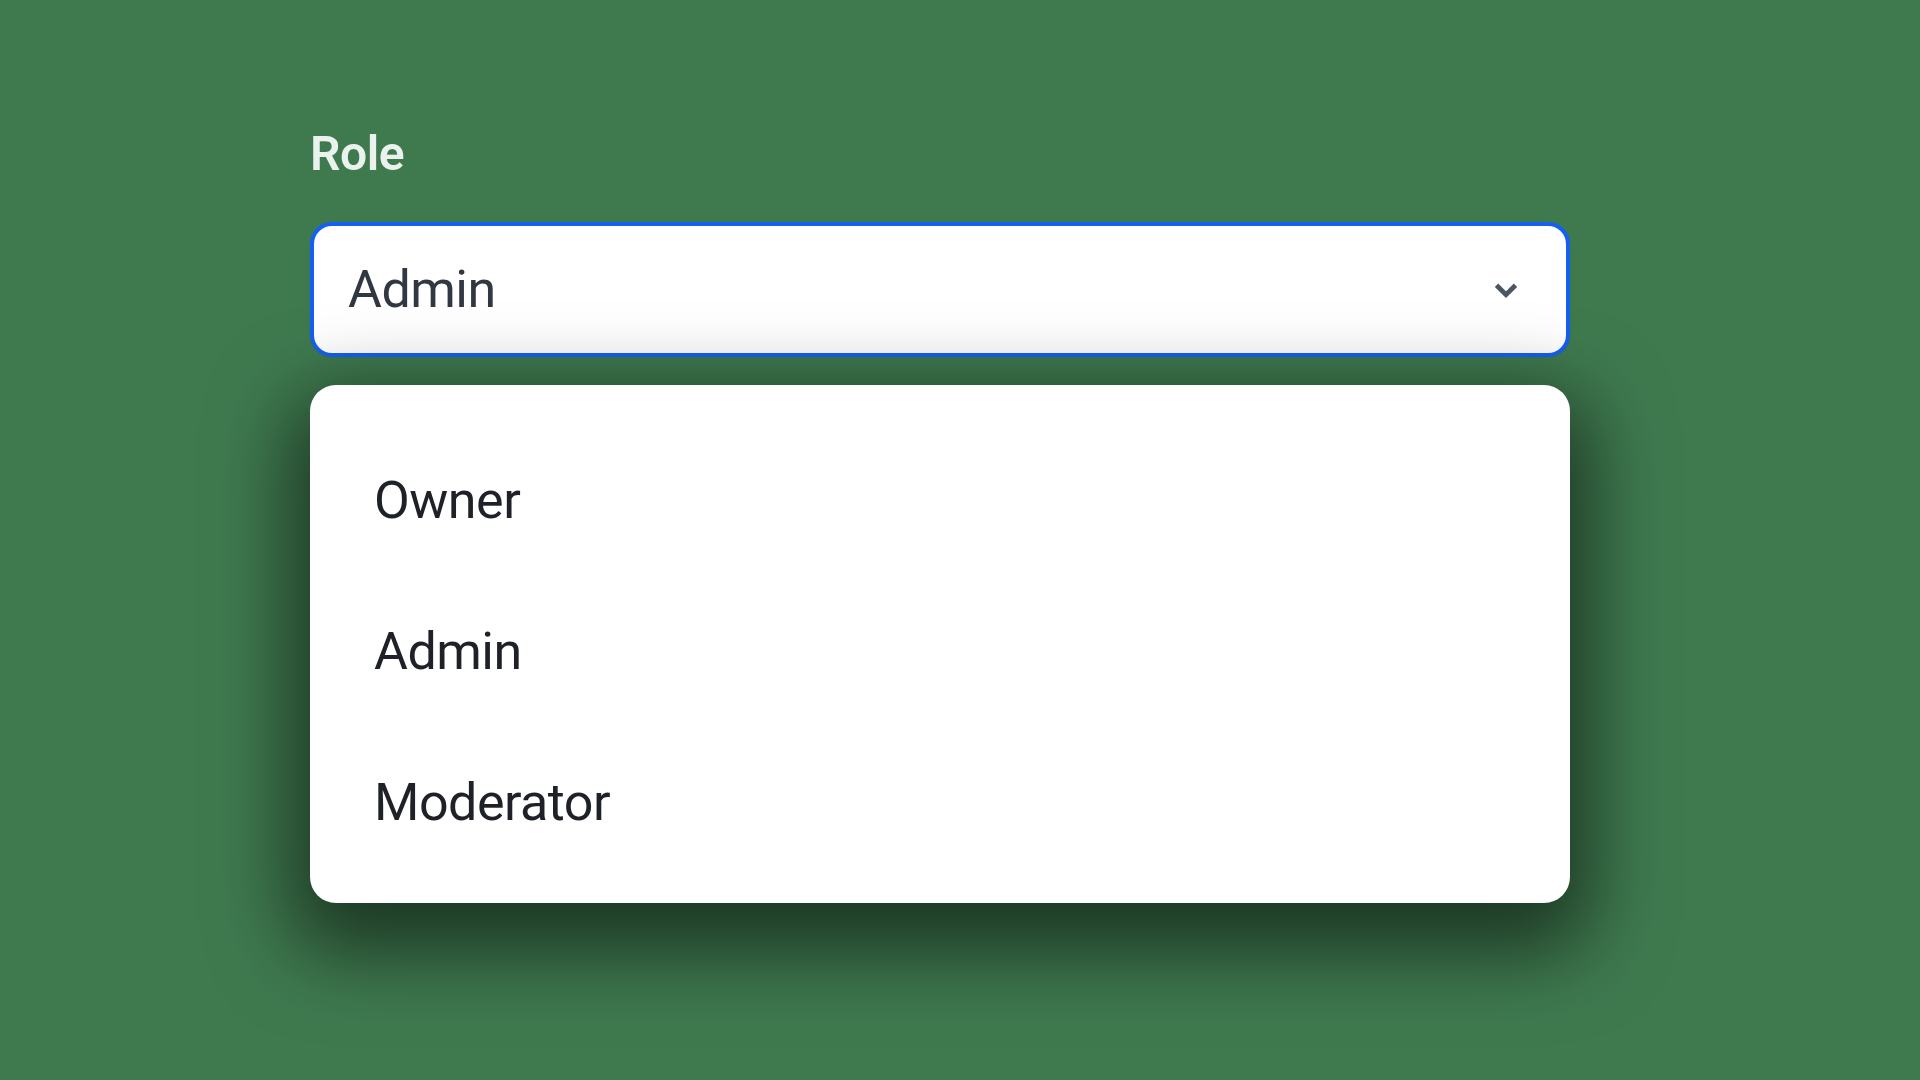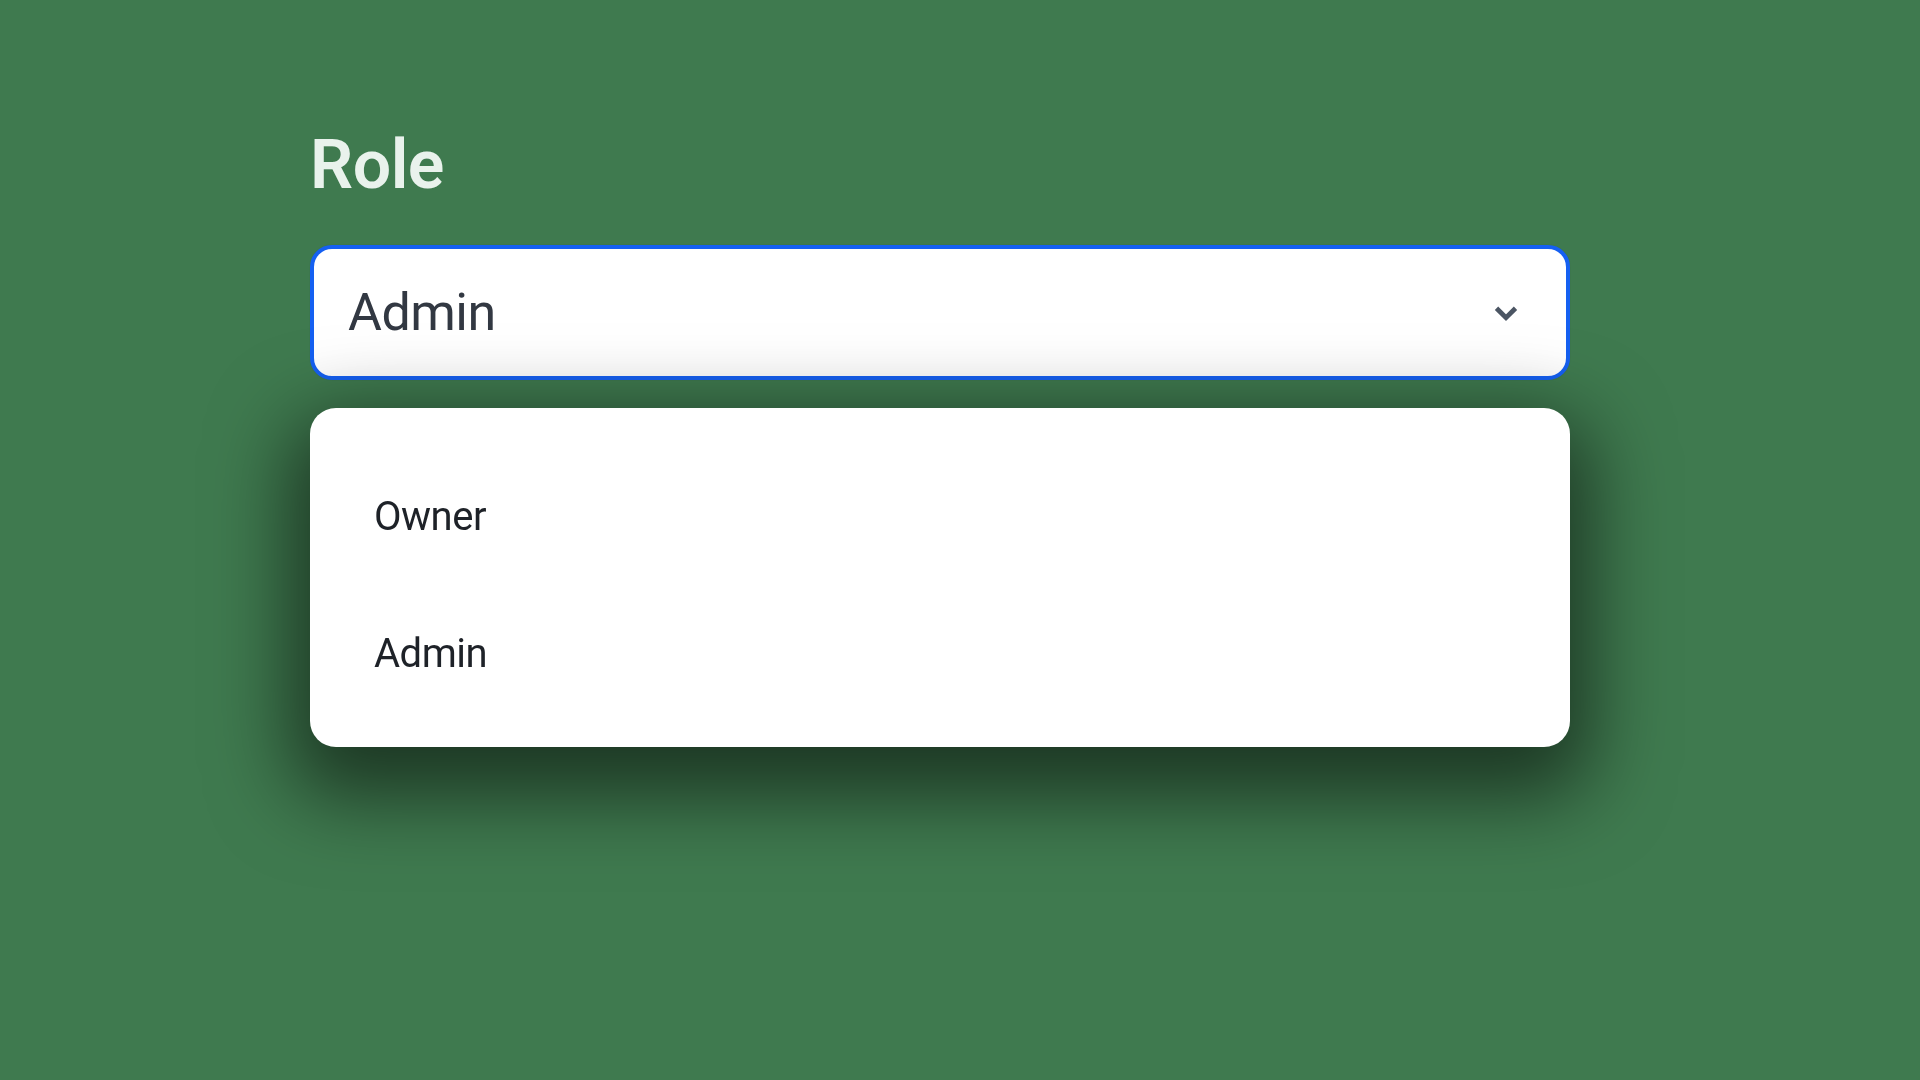--- a/index.html
+++ b/index.html
@@ -15,21 +15,21 @@
       overflow: hidden;
       position: relative;
     }
     .container {
       position: absolute;
       left: 310px;
       top: 125px;
       width: 1260px;
     }
     .field-label {
-      font-size: 68px;
+      font-size: 48px;
       font-weight: 600;
       color: #e9f2ec;
       margin-bottom: 40px;
       letter-spacing: -0.5px;
     }
     .select-box {
       position: relative;
       background: #fff;
       border: 4px solid #1560f2;
       border-radius: 22px;
@@ -64,21 +64,21 @@
     .dropdown-panel {
       position: relative;
       margin-top: 28px;
       background: #fff;
       border-radius: 26px;
       box-shadow: 0 30px 80px 20px rgba(0,0,0,0.55);
       padding: 40px 0;
     }
     .dropdown-option {
       padding: 45px 64px;
-      font-size: 40px;
+      font-size: 52px;
       font-weight: 400;
       color: #1e2228;
       cursor: pointer;
       letter-spacing: -0.5px;
     }
     .dropdown-option:last-child {
       padding-bottom: 30px;
     }
   </style>
 </head>
@@ -92,14 +92,15 @@
     <span class="chevron">
       <svg viewBox="0 0 24 24">
           <polyline points="6 9 12 15 18 9"></polyline>
         </svg>
     </span>
   </div>
 
   <div class="dropdown-panel">
     <div class="dropdown-option">Owner</div>
     <div class="dropdown-option">Admin</div>
+    <div class="dropdown-option">Moderator</div>
   </div>
 </div>
 
 </body></html>

